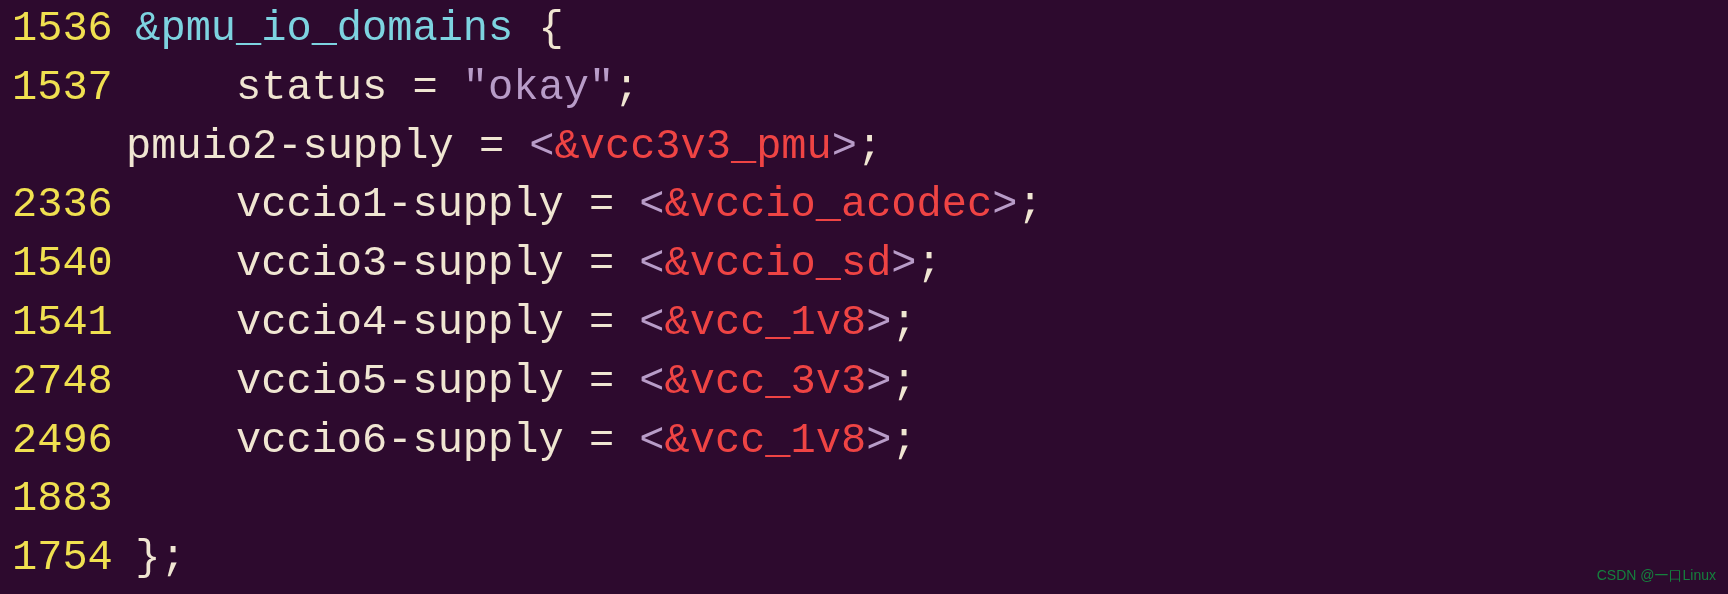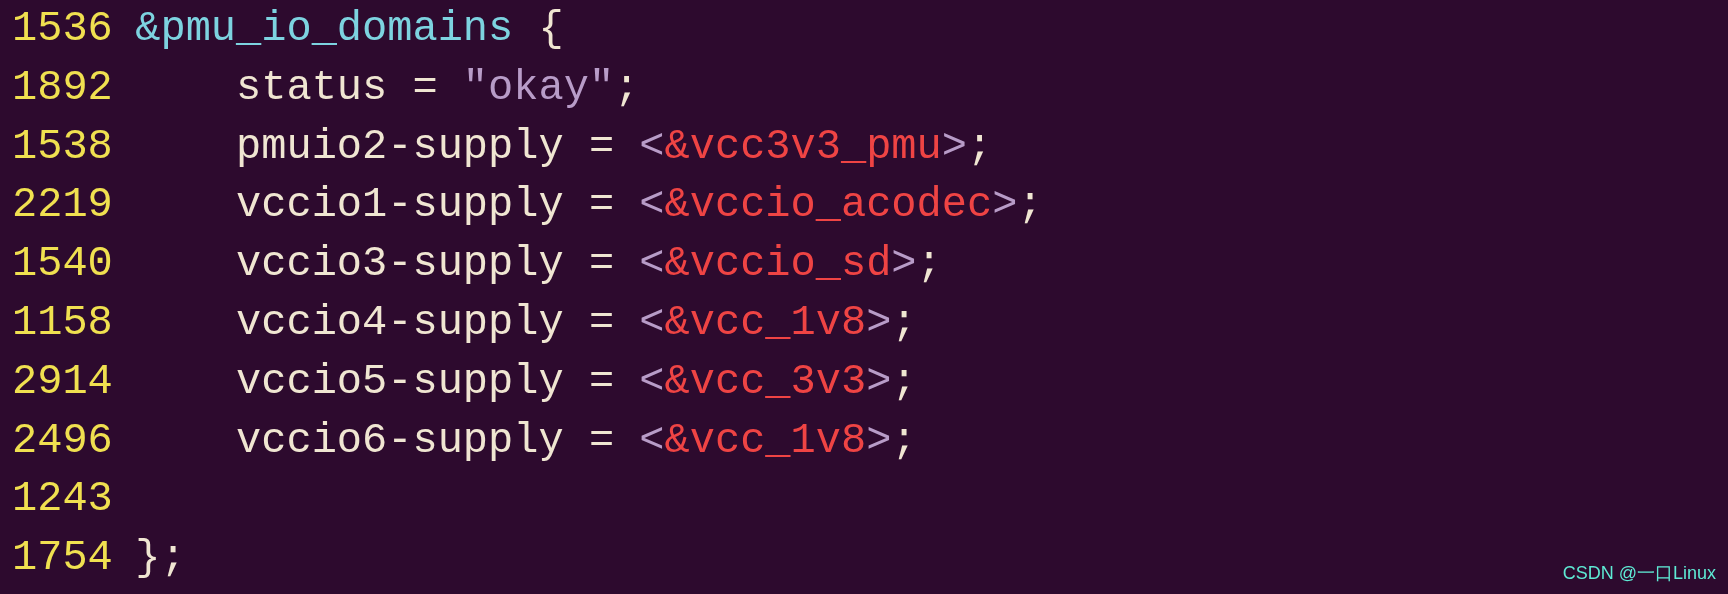--- a/index.html
+++ b/index.html
@@ -49,33 +49,33 @@
     .token-reference {
       color: #ef4444;
     }
     .token-angle {
       color: #b89cc8;
     }
     .watermark {
       position: absolute;
       bottom: 8px;
       right: 12px;
-      color: #5eead4;
-      font-size: 18px;
+      color: #15803d;
+      font-size: 14px;
       font-family: sans-serif;
     }
   </style>
 </head>
 <body>
 
 <div class="editor" id="editor-container">
     <div class="line"><span class="line-number">1536</span><span class="code"><span class="token-default"> </span><span class="token-identifier">&amp;pmu_io_domains</span><span class="token-default"> {</span></span></div>
-    <div class="line"><span class="line-number">1892</span><span class="code"><span class="token-default">     status = </span><span class="token-string">"okay"</span><span class="token-default">;</span></span></div>
-    <div class="line"><span class="line-number">1538</span><span class="code"><span class="token-default">     pmuio2-supply = </span><span class="token-angle">&lt;</span><span class="token-reference">&amp;vcc3v3_pmu</span><span class="token-angle">&gt;</span><span class="token-default">;</span></span></div>
-    <div class="line"><span class="line-number">2219</span><span class="code"><span class="token-default">     vccio1-supply = </span><span class="token-angle">&lt;</span><span class="token-reference">&amp;vccio_acodec</span><span class="token-angle">&gt;</span><span class="token-default">;</span></span></div>
+    <div class="line"><span class="line-number">1537</span><span class="code"><span class="token-default">     status = </span><span class="token-string">"okay"</span><span class="token-default">;</span></span></div>
+    <div class="line"><span class="code"><span class="token-default">     pmuio2-supply = </span><span class="token-angle">&lt;</span><span class="token-reference">&amp;vcc3v3_pmu</span><span class="token-angle">&gt;</span><span class="token-default">;</span></span></div>
+    <div class="line"><span class="line-number">2336</span><span class="code"><span class="token-default">     vccio1-supply = </span><span class="token-angle">&lt;</span><span class="token-reference">&amp;vccio_acodec</span><span class="token-angle">&gt;</span><span class="token-default">;</span></span></div>
     <div class="line"><span class="line-number">1540</span><span class="code"><span class="token-default">     vccio3-supply = </span><span class="token-angle">&lt;</span><span class="token-reference">&amp;vccio_sd</span><span class="token-angle">&gt;</span><span class="token-default">;</span></span></div>
-    <div class="line"><span class="line-number">1158</span><span class="code"><span class="token-default">     vccio4-supply = </span><span class="token-angle">&lt;</span><span class="token-reference">&amp;vcc_1v8</span><span class="token-angle">&gt;</span><span class="token-default">;</span></span></div>
-    <div class="line"><span class="line-number">2914</span><span class="code"><span class="token-default">     vccio5-supply = </span><span class="token-angle">&lt;</span><span class="token-reference">&amp;vcc_3v3</span><span class="token-angle">&gt;</span><span class="token-default">;</span></span></div>
+    <div class="line"><span class="line-number">1541</span><span class="code"><span class="token-default">     vccio4-supply = </span><span class="token-angle">&lt;</span><span class="token-reference">&amp;vcc_1v8</span><span class="token-angle">&gt;</span><span class="token-default">;</span></span></div>
+    <div class="line"><span class="line-number">2748</span><span class="code"><span class="token-default">     vccio5-supply = </span><span class="token-angle">&lt;</span><span class="token-reference">&amp;vcc_3v3</span><span class="token-angle">&gt;</span><span class="token-default">;</span></span></div>
     <div class="line"><span class="line-number">2496</span><span class="code"><span class="token-default">     vccio6-supply = </span><span class="token-angle">&lt;</span><span class="token-reference">&amp;vcc_1v8</span><span class="token-angle">&gt;</span><span class="token-default">;</span></span></div>
-    <div class="line"><span class="line-number">1243</span></div>
+    <div class="line"><span class="line-number">1883</span></div>
     <div class="line"><span class="line-number">1754</span><span class="code"><span class="token-default"> };</span></span></div>
   </div>
 <div class="watermark">CSDN @一口Linux</div>
 
 </body></html>

